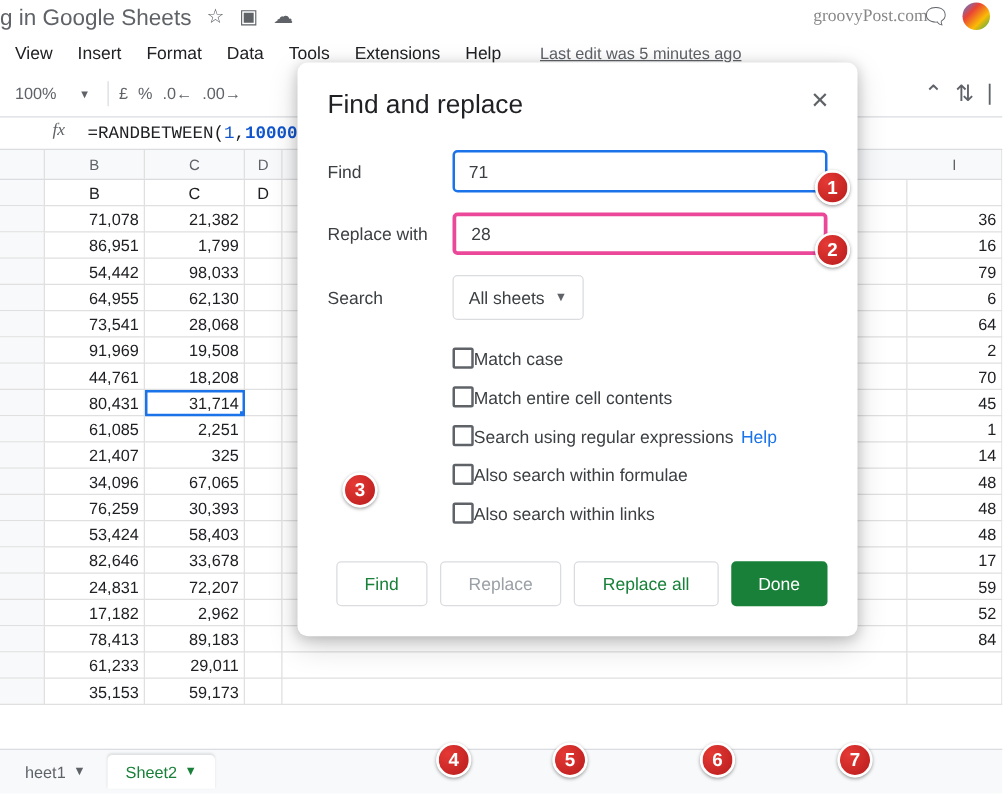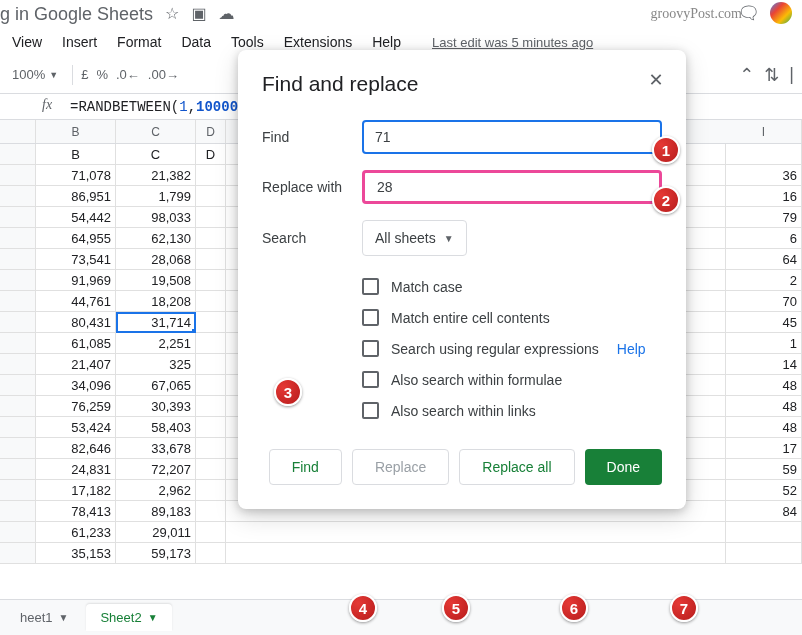--- a/index.html
+++ b/index.html
@@ -59,21 +59,21 @@
   display: flex;
   align-items: center;
   padding: 0 6px;
   gap: 8px;
   color: #5f6368;
   position: relative;
 }
 .toolbar .zoom {
   font-size: 13px;
   padding: 2px 6px;
-  display:flex; align-items:center;gap:4px;
+  display:flex; align-items:center;gap:18px;
 }
 .toolbar .sep { width:1px; height:20px; background:#dadce0; }
 .toolbar-right { position:absolute; right:8px; display:flex; gap:10px; align-items:center; font-size:18px; color:#5f6368;}
 
 
 .formula-bar {
   height: 26px;
   border-bottom: 1px solid #dadce0;
   display: flex;
   align-items: center;
@@ -201,21 +201,20 @@
   padding:0 12px;
   display:inline-flex; align-items:center; gap:8px;
   font-size:14px; color:#3c4043;
   cursor:pointer;
 }
 .search-select .caret { font-size:10px; color:#5f6368; }
 
 .check-row {
   display:flex; align-items:center;
   margin: 0 0 14px 100px;
-  gap: 12px;
   font-size:14px; color:#3c4043;
 }
 .checkbox {
   width:17px;height:17px;
   border:2px solid #5f6368;
   border-radius:2px;
 }
 .help-link { color:#1a73e8; margin-left:6px; }
 
 .dialog-buttons {

